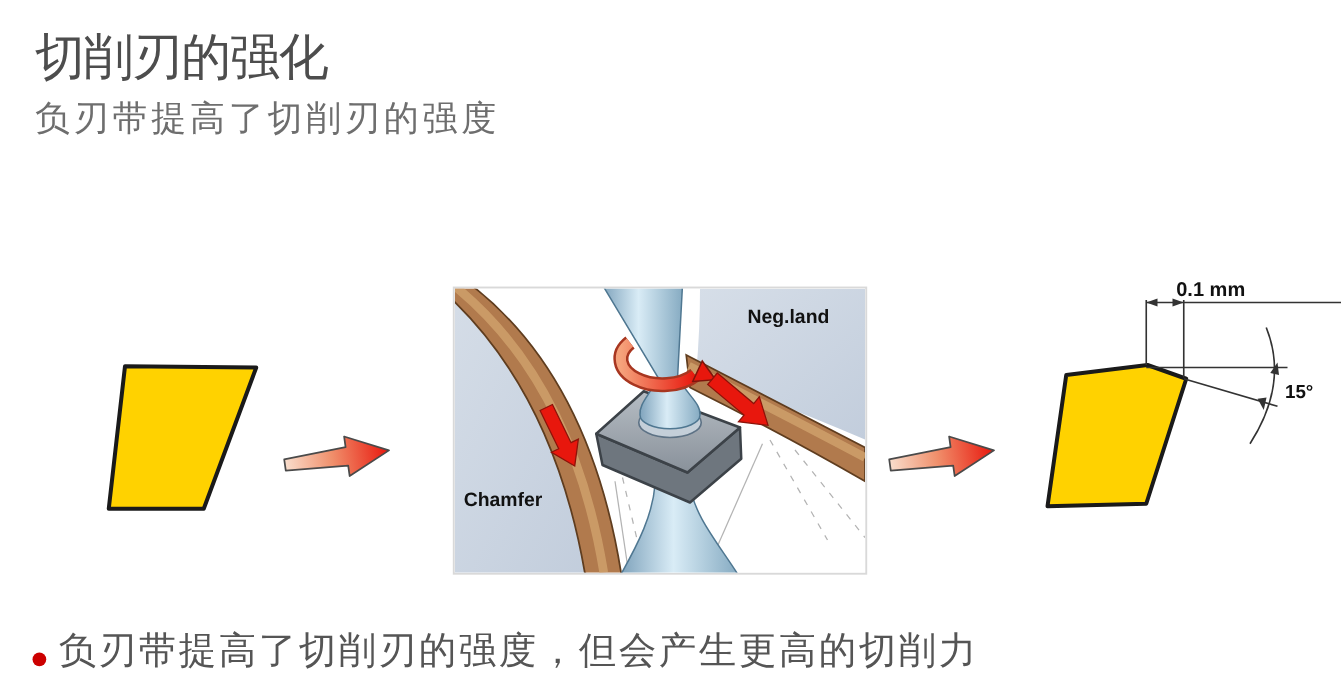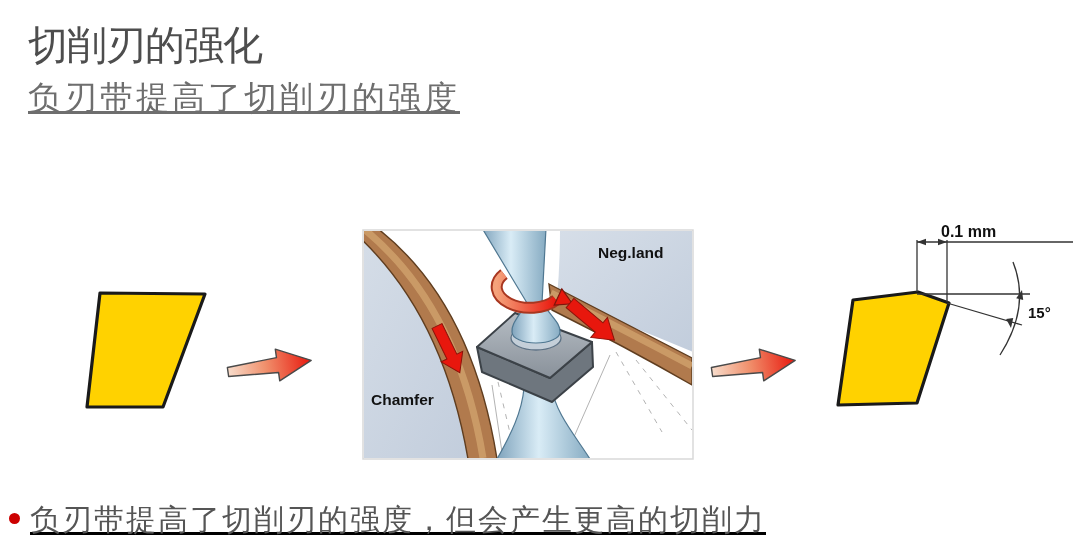--- a/index.html
+++ b/index.html
@@ -1,22 +1,22 @@
 <!DOCTYPE html>
 <html><head>
 <meta charset="utf-8">
 <style>
   html,body{margin:0;padding:0;background:#ffffff;}
   body{width:1073px;height:544px;position:relative;overflow:hidden;
        font-family:"Liberation Sans",sans-serif;}
   .title{position:absolute;left:28px;top:18px;font-family:"Liberation Serif","DejaVu Serif",serif;
          font-size:40px;font-weight:400;color:#4d4d4d;letter-spacing:-1px;white-space:nowrap;}
   .subtitle{position:absolute;left:28px;top:76px;font-family:"Liberation Serif","DejaVu Serif",serif;
-         font-size:33px;font-weight:400;color:#6e6e6e;letter-spacing:3px;white-space:nowrap;text-decoration:underline;}
-  .bullet-row{position:absolute;left:9px;top:500px;display:flex;align-items:flex-start;text-decoration:underline;}
+         font-size:28px;font-weight:400;color:#6e6e6e;letter-spacing:3px;white-space:nowrap;}
+  .bullet-row{position:absolute;left:26px;top:500px;display:flex;align-items:center;}
   .bullet-dot{width:11px;height:11px;border-radius:50%;background:#cc0000;margin:13px 10px 0 0;flex:0 0 auto;}
   .bullet-text{font-family:"Liberation Serif","DejaVu Serif",serif;font-size:30px;color:#555555;
          letter-spacing:2px;white-space:nowrap;}
   svg.art{position:absolute;left:0;top:0;width:1073px;height:544px;}
   .lbl{font-family:"Liberation Sans",sans-serif;font-weight:700;fill:#111111;}
 </style>
 </head>
 <body>
 
 <div class="title">切削刃的强化</div>

